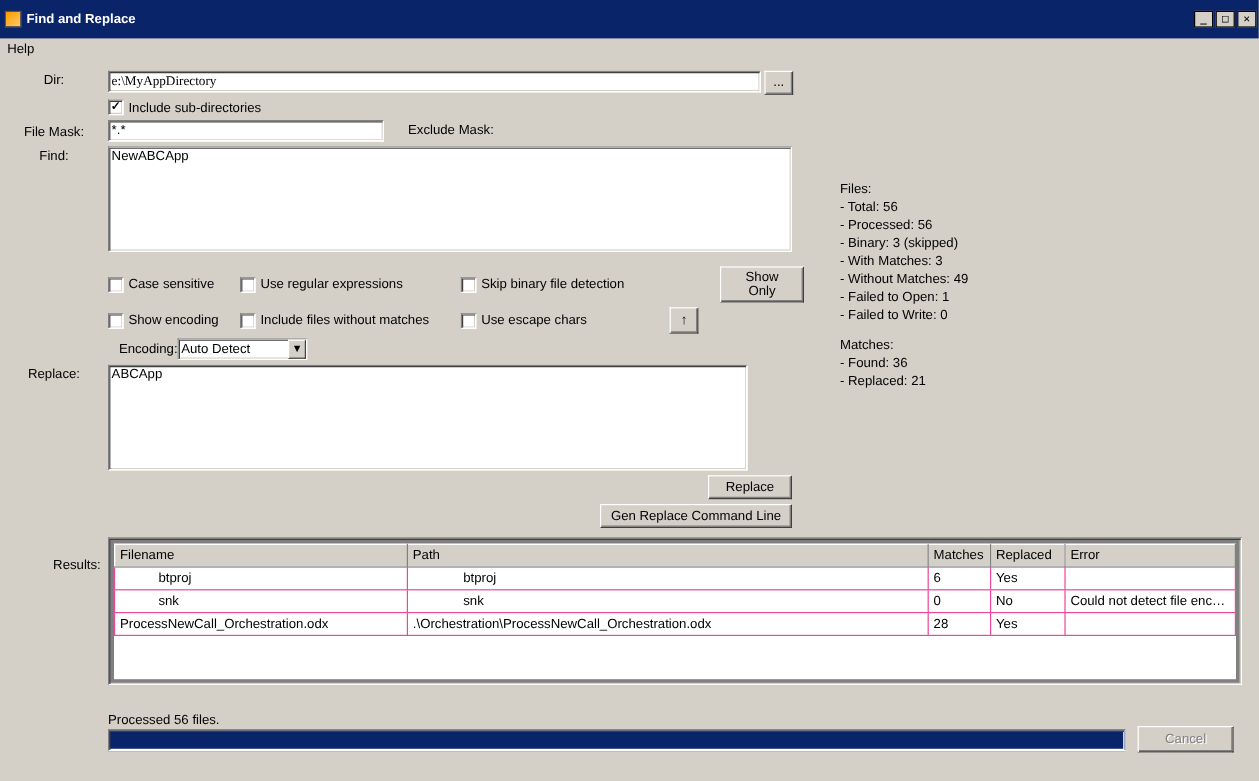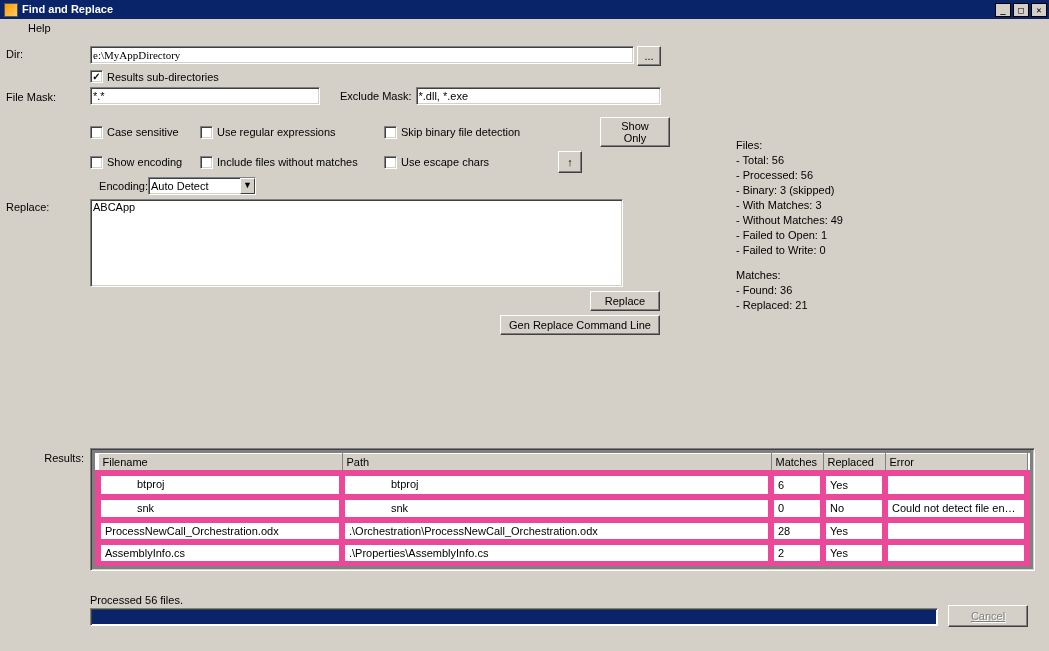--- a/index.html
+++ b/index.html
@@ -10,21 +10,21 @@
     background: #d4d0c8;
     color: #000;
     width: 1049px;
     height: 651px;
     overflow: hidden;
     position: relative;
   }
   .titlebar {
     background: #0a246a;
     color: #fff;
-    height: 19px;
+    height: 32px;
     line-height: 19px;
     padding-left: 4px;
     display: flex;
     align-items: center;
     justify-content: space-between;
     font-weight: bold;
     gap: 46px;
   }
   .titlebar .left { display:flex; align-items:center; gap:4px; }
   .titlebar .icon {
@@ -40,31 +40,31 @@
     border:1px solid #000;
     margin-left:2px;
     color:#000;
     font-size:9px;
     text-align:center;
     line-height:12px;
     font-family: monospace;
   }
   .menubar {
     height:19px;
-    padding: 3px 22px;
+    padding: 3px 0;
   }
   .menubar span { padding:2px 6px; }
   .form-area {
     position: relative;
     padding: 8px 6px 6px 6px;
   }
   .row { display:flex; align-items:flex-start; margin-bottom:4px; }
   .label-col {
     width: 84px;
-    text-align: left;
+    text-align: center;
     padding-right: 6px;
     padding-top: 2px;
   }
   input[type=text], textarea, select {
     font-family: inherit;
     font-size: 11px;
     background:#fff;
     border: 1px solid #808080;
     border-right-color:#fff;
     border-bottom-color:#fff;
@@ -83,39 +83,39 @@
     border:1px solid #fff;
     border-right-color:#404040;
     border-bottom-color:#404040;
     box-shadow: inset -1px -1px 0 #808080;
     font-family: inherit;
     font-size:11px;
     padding: 2px 8px;
     min-height:20px;
     cursor:default;
   }
-  .btn:disabled { color:#808080; text-shadow:1px 1px #fff;text-decoration:underline; }
+  .btn:disabled { color:#808080; text-shadow:1px 1px #fff; }
   .check { display:flex; align-items:center; gap:4px; }
   .checkbox {
     width:13px; height:13px;
     background:#fff;
     border:1px solid #808080;
     border-right-color:#fff;
     border-bottom-color:#fff;
     box-shadow: inset 1px 1px 0 #404040, inset -1px -1px 0 #d4d0c8;
     display:inline-flex;
     align-items:center;
     justify-content:center;
     font-size:10px;
     line-height:10px;
   }
   .checkbox.checked::after { content:"✓"; font-weight:bold; }
   .stats {
     position:absolute;
-    left: 736px;
+    left: 700px;
     top: 100px;
     line-height: 15px;
   }
   .results-wrap {
     position:absolute;
     left:90px; right:14px; top:448px;
     height:123px;
     padding:4px;
     background:#808080;
   }
@@ -127,21 +127,21 @@
   }
   table.results {
     width:100%;
     border-collapse: collapse;
     font-size:11px;
     table-layout: fixed;
   }
   table.results th, table.results td {
     text-align:left;
     padding:2px 4px;
-    border:6px solid #ec4899;
+    border:1px solid #ec4899;
     overflow:hidden;
     white-space:nowrap;
     text-overflow: ellipsis;
     height:19px;
   }
   table.results th {
     background:#d4d0c8;
     border:1px solid #fff;
     border-right-color:#808080;
     border-bottom-color:#808080;
@@ -197,32 +197,35 @@
   <div class="row">
     <div class="label-col">Dir:</div>
     <input type="text" style="width: 544px; height: 18px; font-family: Liberation Serif, serif;" value="e:\MyAppDirectory">
     <button class="btn" style="width:24px;height:20px;margin-left:3px;padding:0">...</button>
   </div>
 
   <div class="row">
     <div class="label-col"></div>
     <div class="check">
       <span class="checkbox checked"></span>
-      <span>Results sub-directories</span>
+      <span>Include sub-directories</span>
     </div>
   </div>
 
   <div class="row" style="align-items:center;margin-top:4px">
     <div class="label-col">File Mask:</div>
     <input type="text" style="width: 230px; height: 18px;" value="*.*">
     <div style="width:20px"></div>
     <div style="padding-right:4px">Exclude Mask:</div>
-    <input type="text" style="width: 245px; height: 18px;" value="*.dll, *.exe">
-  </div>
-
+  </div>
+
+  <div class="row" style="margin-top:4px">
+    <div class="label-col">Find:</div>
+    <textarea style="width: 570px; height: 88px;">NewABCApp</textarea>
+  </div>
 
   <div class="row" style="margin-top:12px;align-items:center">
     <div class="label-col"></div>
     <div style="width:110px" class="check">
       <span class="checkbox"></span>
       <span>Case sensitive</span>
     </div>
     <div style="width:184px" class="check">
       <span class="checkbox"></span>
       <span>Use regular expressions</span>
@@ -333,27 +336,20 @@
             <td>No</td>
             <td>Could not detect file encodi...</td>
           </tr>
           <tr>
             <td>ProcessNewCall_Orchestration.odx</td>
             <td>.\Orchestration\ProcessNewCall_Orchestration.odx</td>
             <td>28</td>
             <td>Yes</td>
             <td></td>
           </tr>
-          <tr>
-            <td>AssemblyInfo.cs</td>
-            <td>.\Properties\AssemblyInfo.cs</td>
-            <td>2</td>
-            <td>Yes</td>
-            <td></td>
-          </tr>
         </tbody>
     </table>
   </div>
 </div>
 
 <div class="status-text">Processed 56 files.</div>
 <div class="progress-outer sunken"></div>
 <button class="btn cancel-btn" disabled="">Cancel</button>
 
 </body></html>

